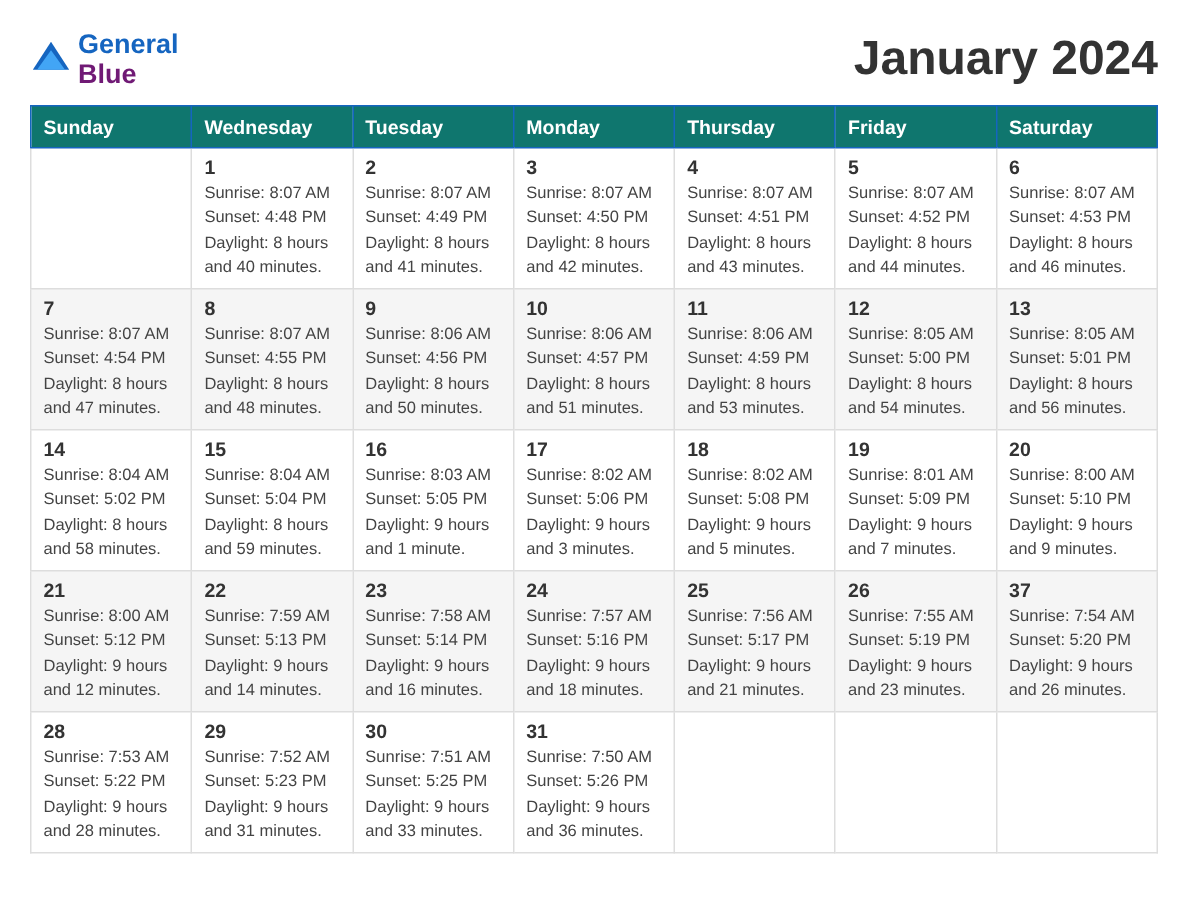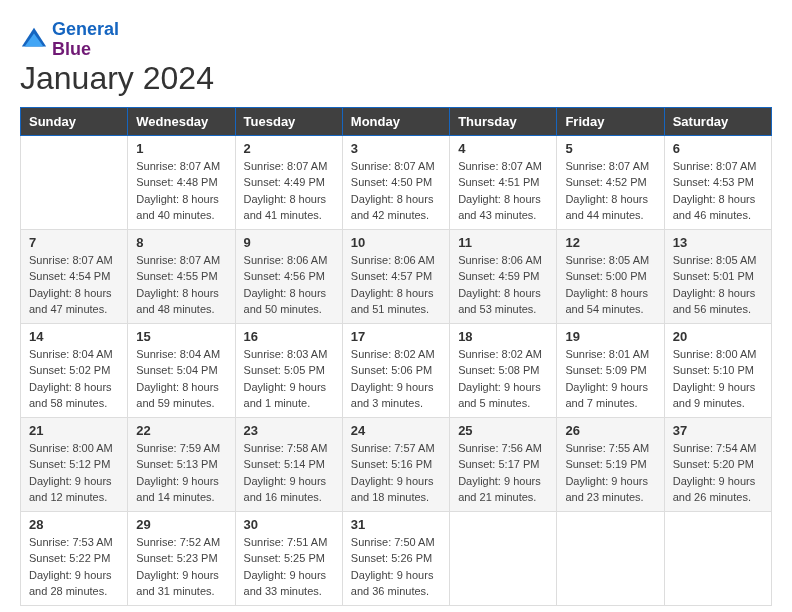--- a/index.html
+++ b/index.html
@@ -8,21 +8,20 @@
       background: #fff;
       width: 792px;
       min-height: 612px;
       padding: 20px;
     }
     .header {
       display: flex;
       justify-content: space-between;
       align-items: flex-start;
       margin-bottom: 10px;
-      flex-direction: column;
     }
     .logo {
       display: flex;
       align-items: center;
       gap: 4px;
     }
     .logo-text {
       font-size: 18px;
       font-weight: bold;
       color: #333;
@@ -33,34 +32,34 @@
     }
     .logo-icon {
       width: 28px;
       height: 28px;
     }
     .title-block {
       text-align: right;
     }
     .month-title {
       font-size: 32px;
-      font-weight: normal;
+      font-weight: bold;
       color: #333;
     }
     .location {
       font-size: 14px;
       color: #555;
     }
     table {
       width: 100%;
       border-collapse: collapse;
       table-layout: fixed;
     }
     thead tr {
-      background-color: #404040;
+      background-color: #0f766e;
       color: #fff;
     }
     thead th {
       padding: 6px 8px;
       font-size: 13px;
       font-weight: bold;
       text-align: left;
       border: 1px solid #1565c0;
     }
     tbody tr {

